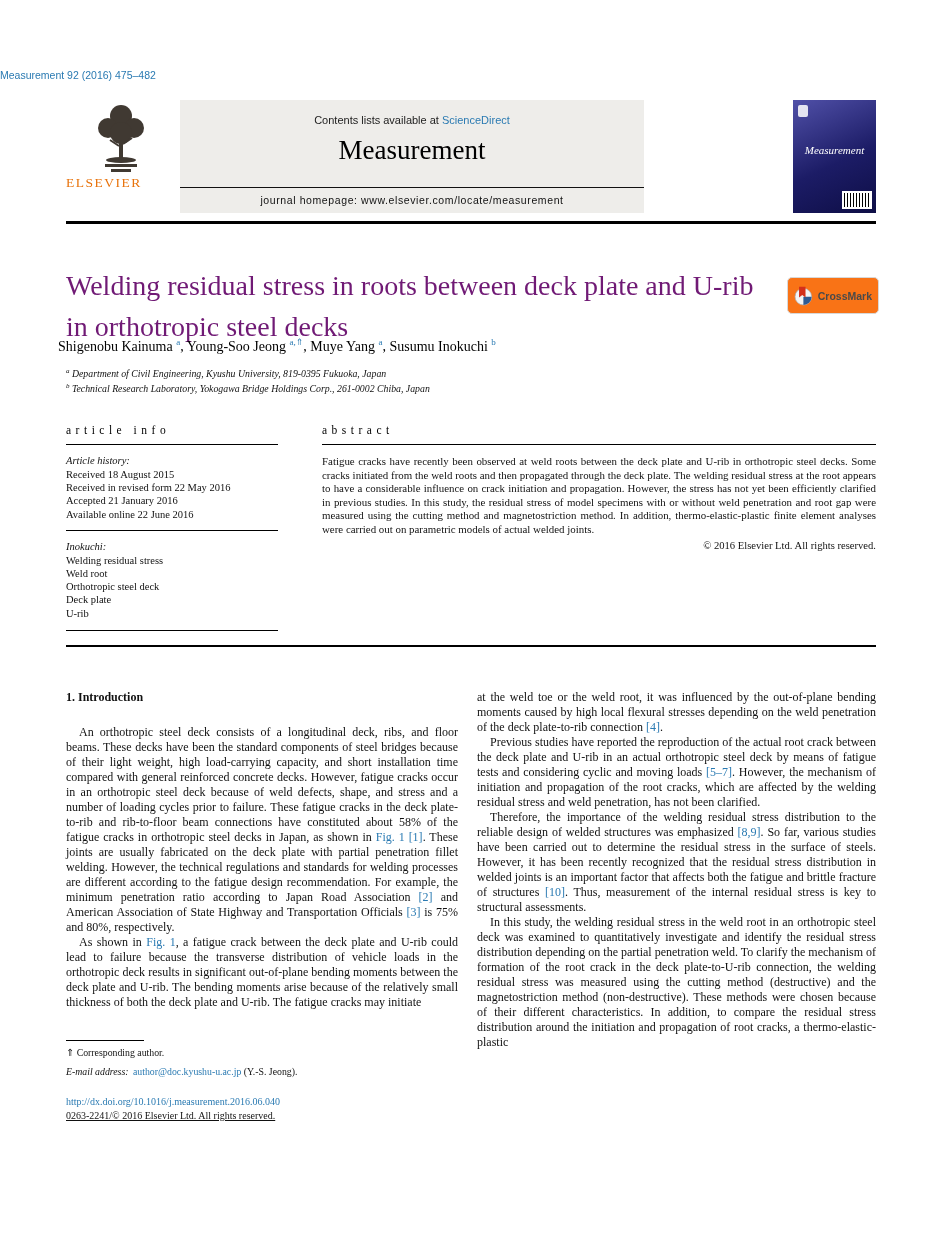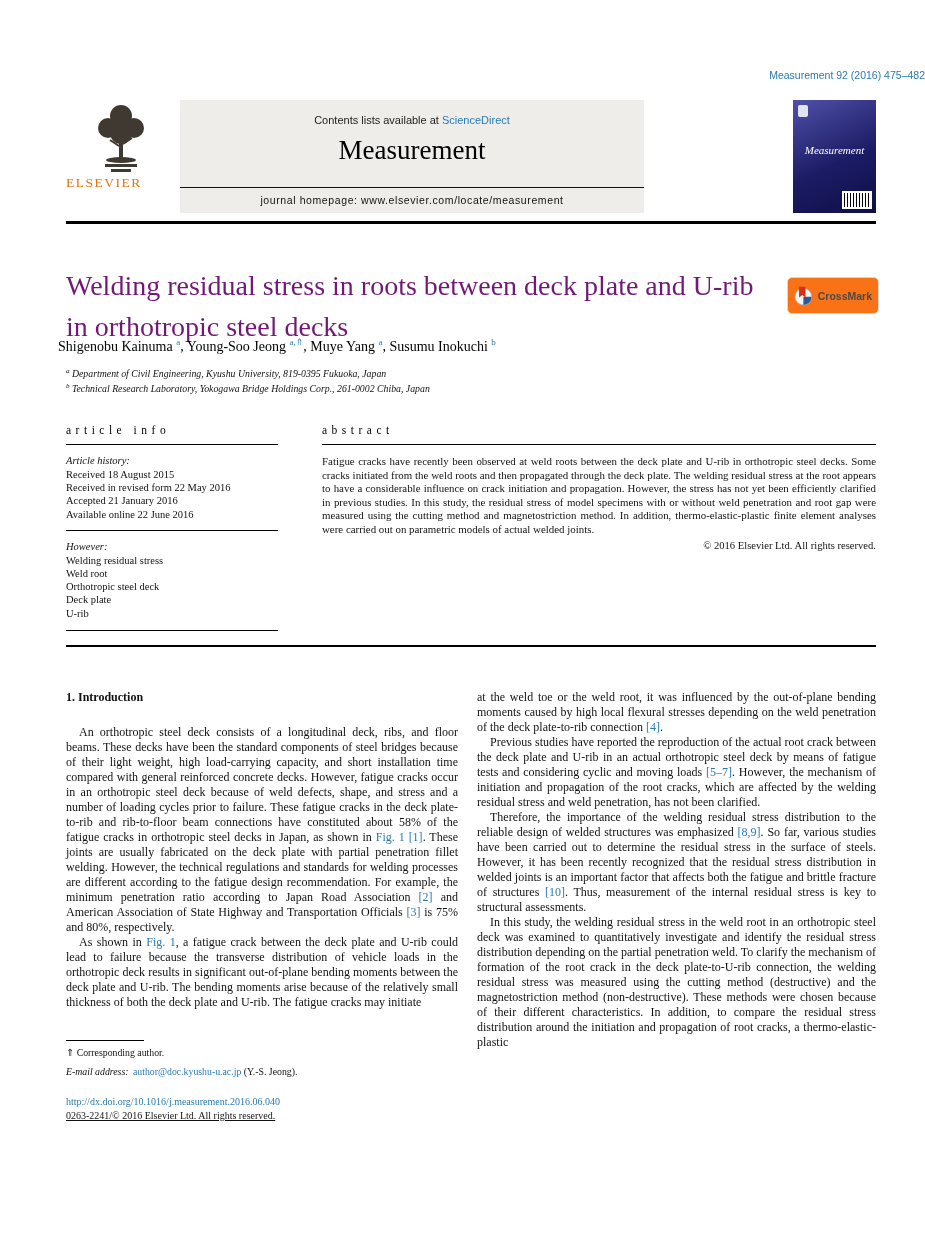--- a/index.html
+++ b/index.html
@@ -2,21 +2,21 @@
 <html lang="en"><head>
 <meta charset="utf-8">
 <style>
   html,body{margin:0;padding:0;background:#fff;}
   .page{position:relative;width:925px;height:1234px;background:#fff;overflow:hidden;
         font-family:"Liberation Serif",serif;color:#111;}
   .lnk{color:#2a7ab2;}
   .it{font-style:italic;}
 
   
-  .citation{position:absolute;top:69px;left:0;width:100%;text-align:right;
+  .citation{position:absolute;top:69px;left:0;width:100%;text-align:left;
             font-family:"Liberation Sans",sans-serif;font-size:10.5px;}
 
   
   .masthead{position:absolute;top:100px;left:66px;width:810px;height:113px;}
   .elsevier{position:absolute;left:0;top:2px;width:110px;height:111px;text-align:left;}
   .elsevier svg{display:block;margin:0 auto;}
   .elsevier-text{font-size:13.5px;color:#e8730c;letter-spacing:1.5px;margin-top:1px;}
   .gray-box{position:absolute;left:114px;top:0;width:464px;height:113px;background:#eeedea;}
   .contents-line{margin-top:14px;text-align:center;font-family:"Liberation Sans",sans-serif;
                  font-size:11px;color:#222;}
@@ -136,21 +136,21 @@
 
   <div class="info-col">
     <div class="sec-head">article info</div>
     <div class="rule1"></div>
     <div class="info-label it">Article history:</div>
     <div class="info-item">Received 18 August 2015</div>
     <div class="info-item">Received in revised form 22 May 2016</div>
     <div class="info-item">Accepted 21 January 2016</div>
     <div class="info-item">Available online 22 June 2016</div>
     <div class="rule1 rule-between"></div>
-    <div class="info-label it">However:</div>
+    <div class="info-label it">Inokuchi:</div>
     <div class="info-item">Welding residual stress</div>
     <div class="info-item">Weld root</div>
     <div class="info-item">Orthotropic steel deck</div>
     <div class="info-item">Deck plate</div>
     <div class="info-item">U-rib</div>
     <div class="rule1 rule-bottom"></div>
   </div>
 
   <div class="abstract-col">
     <div class="sec-head">abstract</div>

